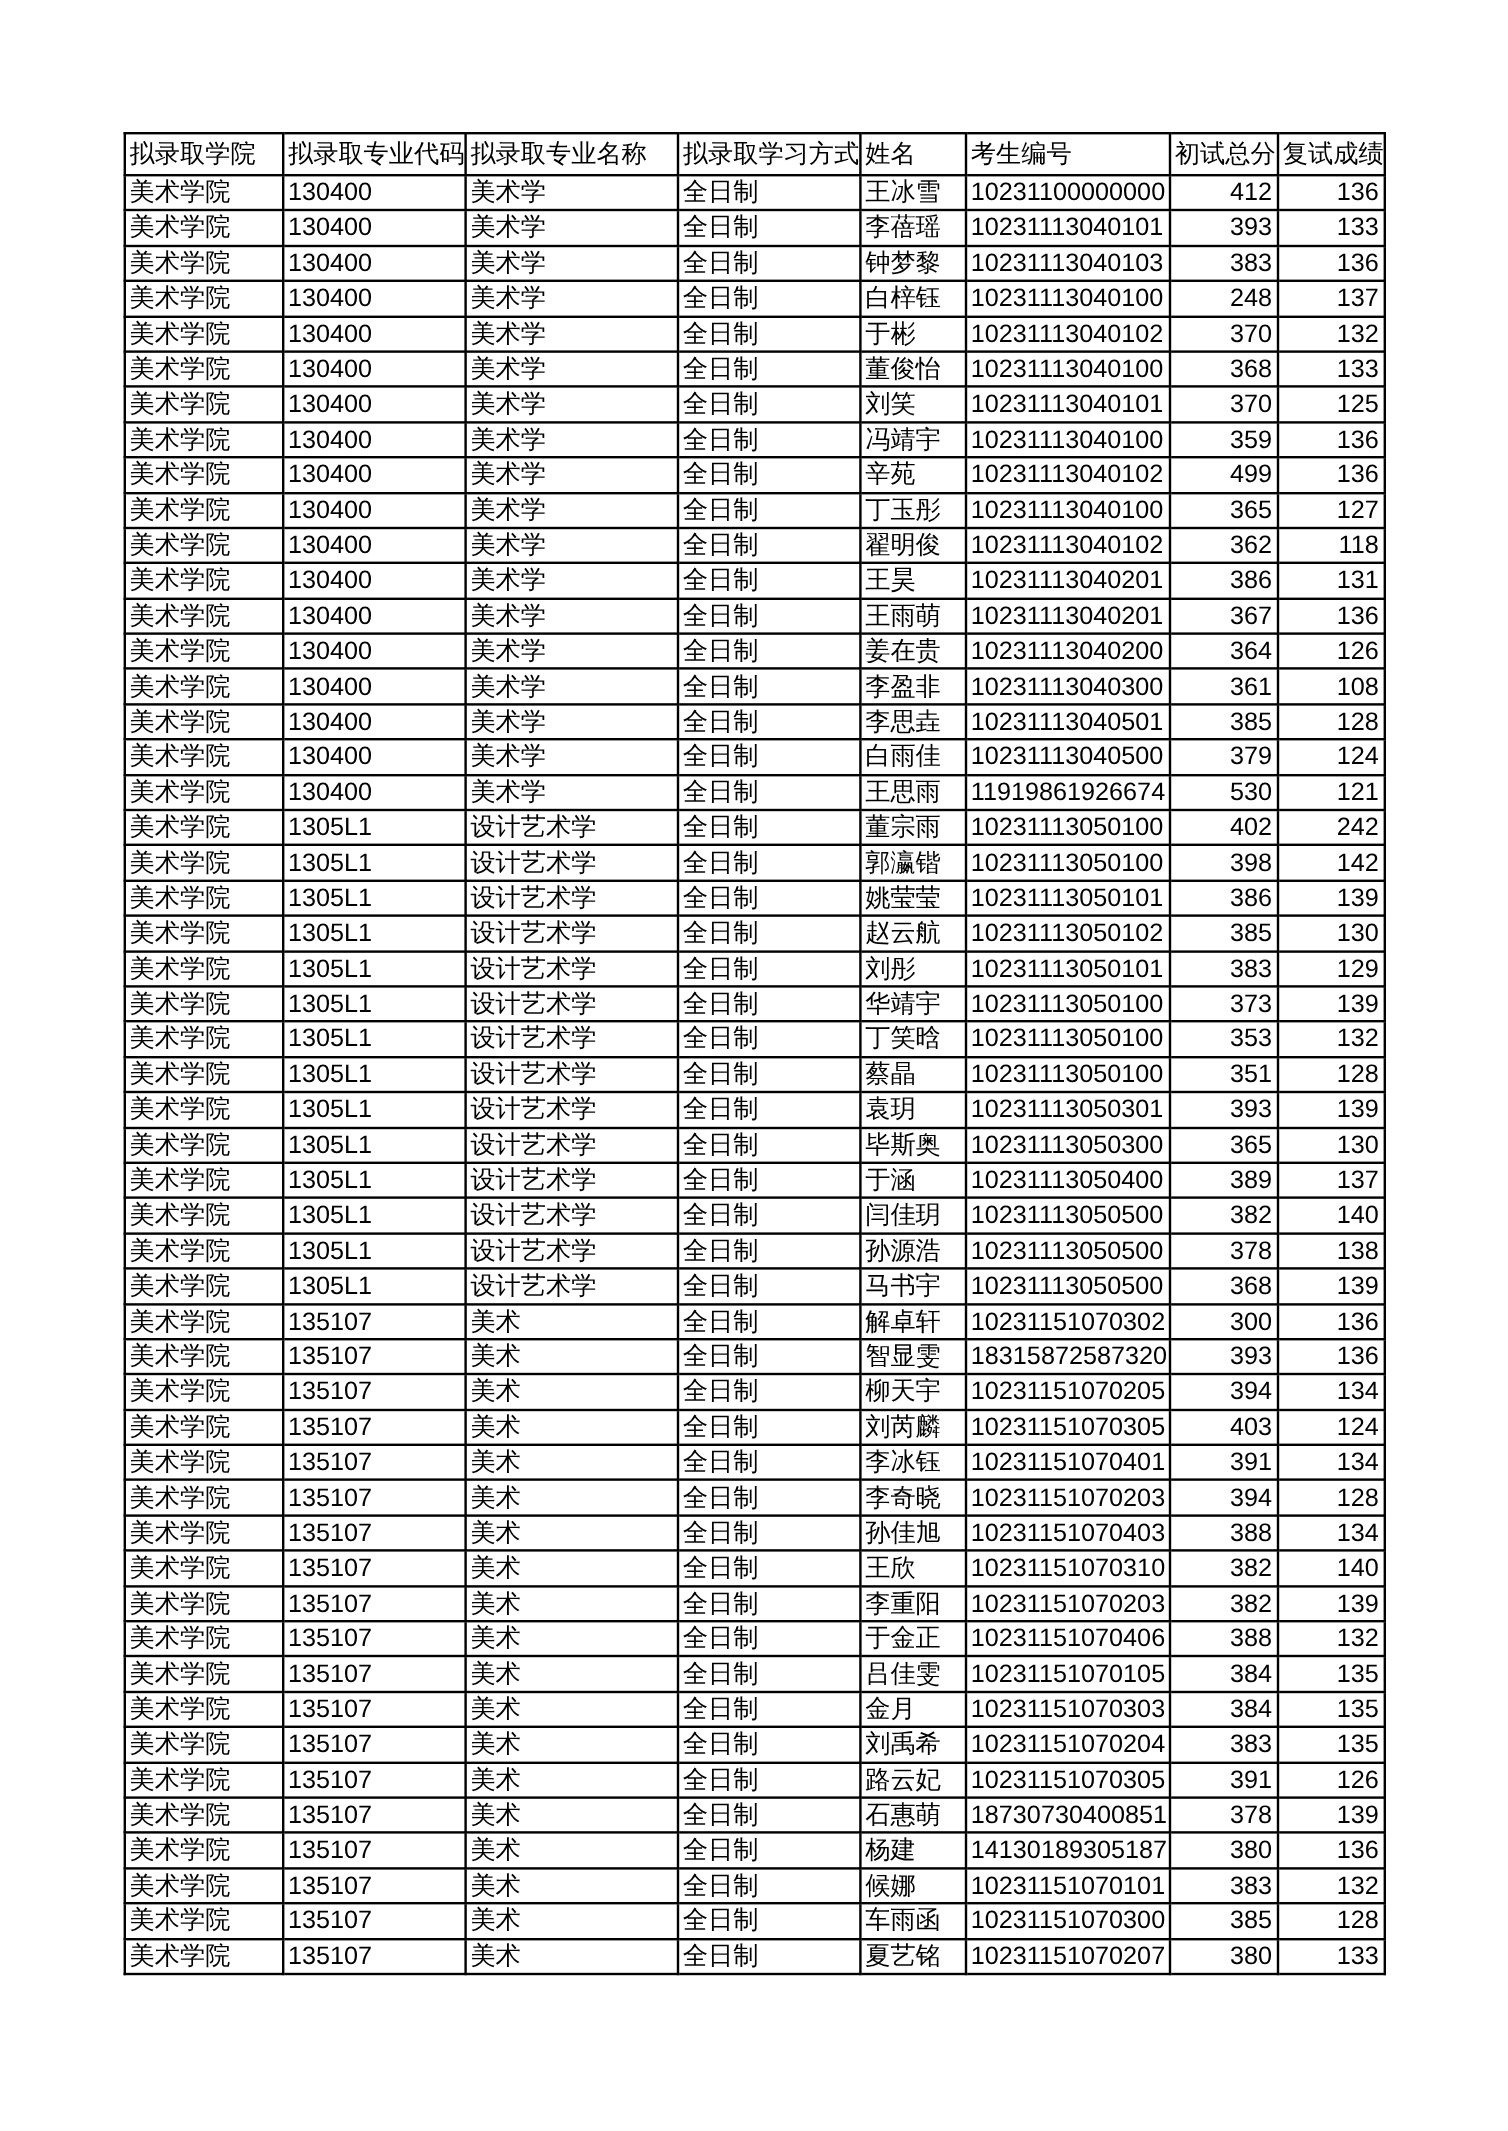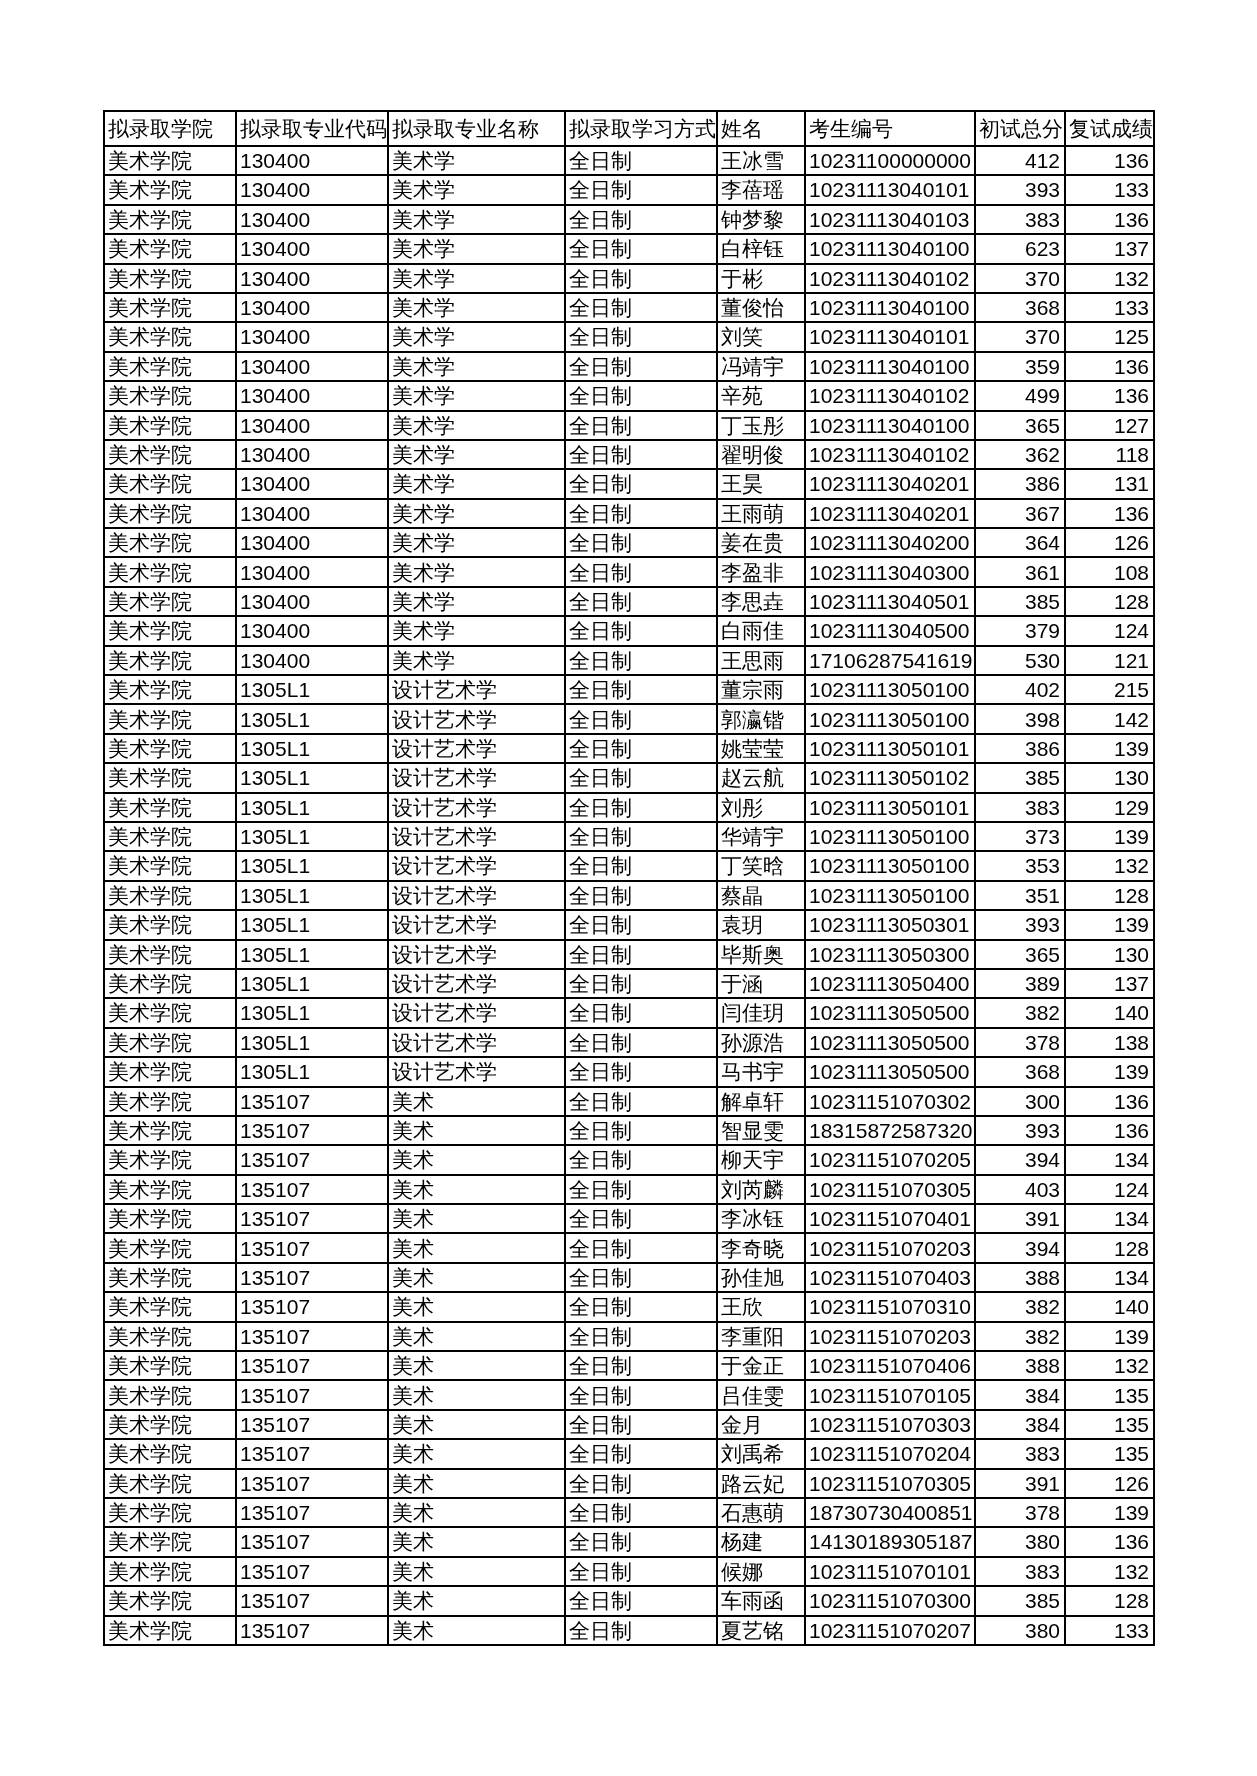--- a/index.html
+++ b/index.html
@@ -105,21 +105,21 @@
           <td class="num">383</td>
           <td class="num">136</td>
         </tr>
         <tr>
           <td>美术学院</td>
           <td>130400</td>
           <td>美术学</td>
           <td>全日制</td>
           <td>白梓钰</td>
           <td>10231113040100</td>
-          <td class="num">623</td>
+          <td class="num">248</td>
           <td class="num">137</td>
         </tr>
         <tr>
           <td>美术学院</td>
           <td>130400</td>
           <td>美术学</td>
           <td>全日制</td>
           <td>于彬</td>
           <td>10231113040102</td>
           <td class="num">370</td>
@@ -244,33 +244,33 @@
           <td>10231113040500</td>
           <td class="num">379</td>
           <td class="num">124</td>
         </tr>
         <tr>
           <td>美术学院</td>
           <td>130400</td>
           <td>美术学</td>
           <td>全日制</td>
           <td>王思雨</td>
-          <td>17106287541619</td>
+          <td>11919861926674</td>
           <td class="num">530</td>
           <td class="num">121</td>
         </tr>
         <tr>
           <td>美术学院</td>
           <td>1305L1</td>
           <td>设计艺术学</td>
           <td>全日制</td>
           <td>董宗雨</td>
           <td>10231113050100</td>
           <td class="num">402</td>
-          <td class="num">215</td>
+          <td class="num">242</td>
         </tr>
         <tr>
           <td>美术学院</td>
           <td>1305L1</td>
           <td>设计艺术学</td>
           <td>全日制</td>
           <td>郭瀛锴</td>
           <td>10231113050100</td>
           <td class="num">398</td>
           <td class="num">142</td>

